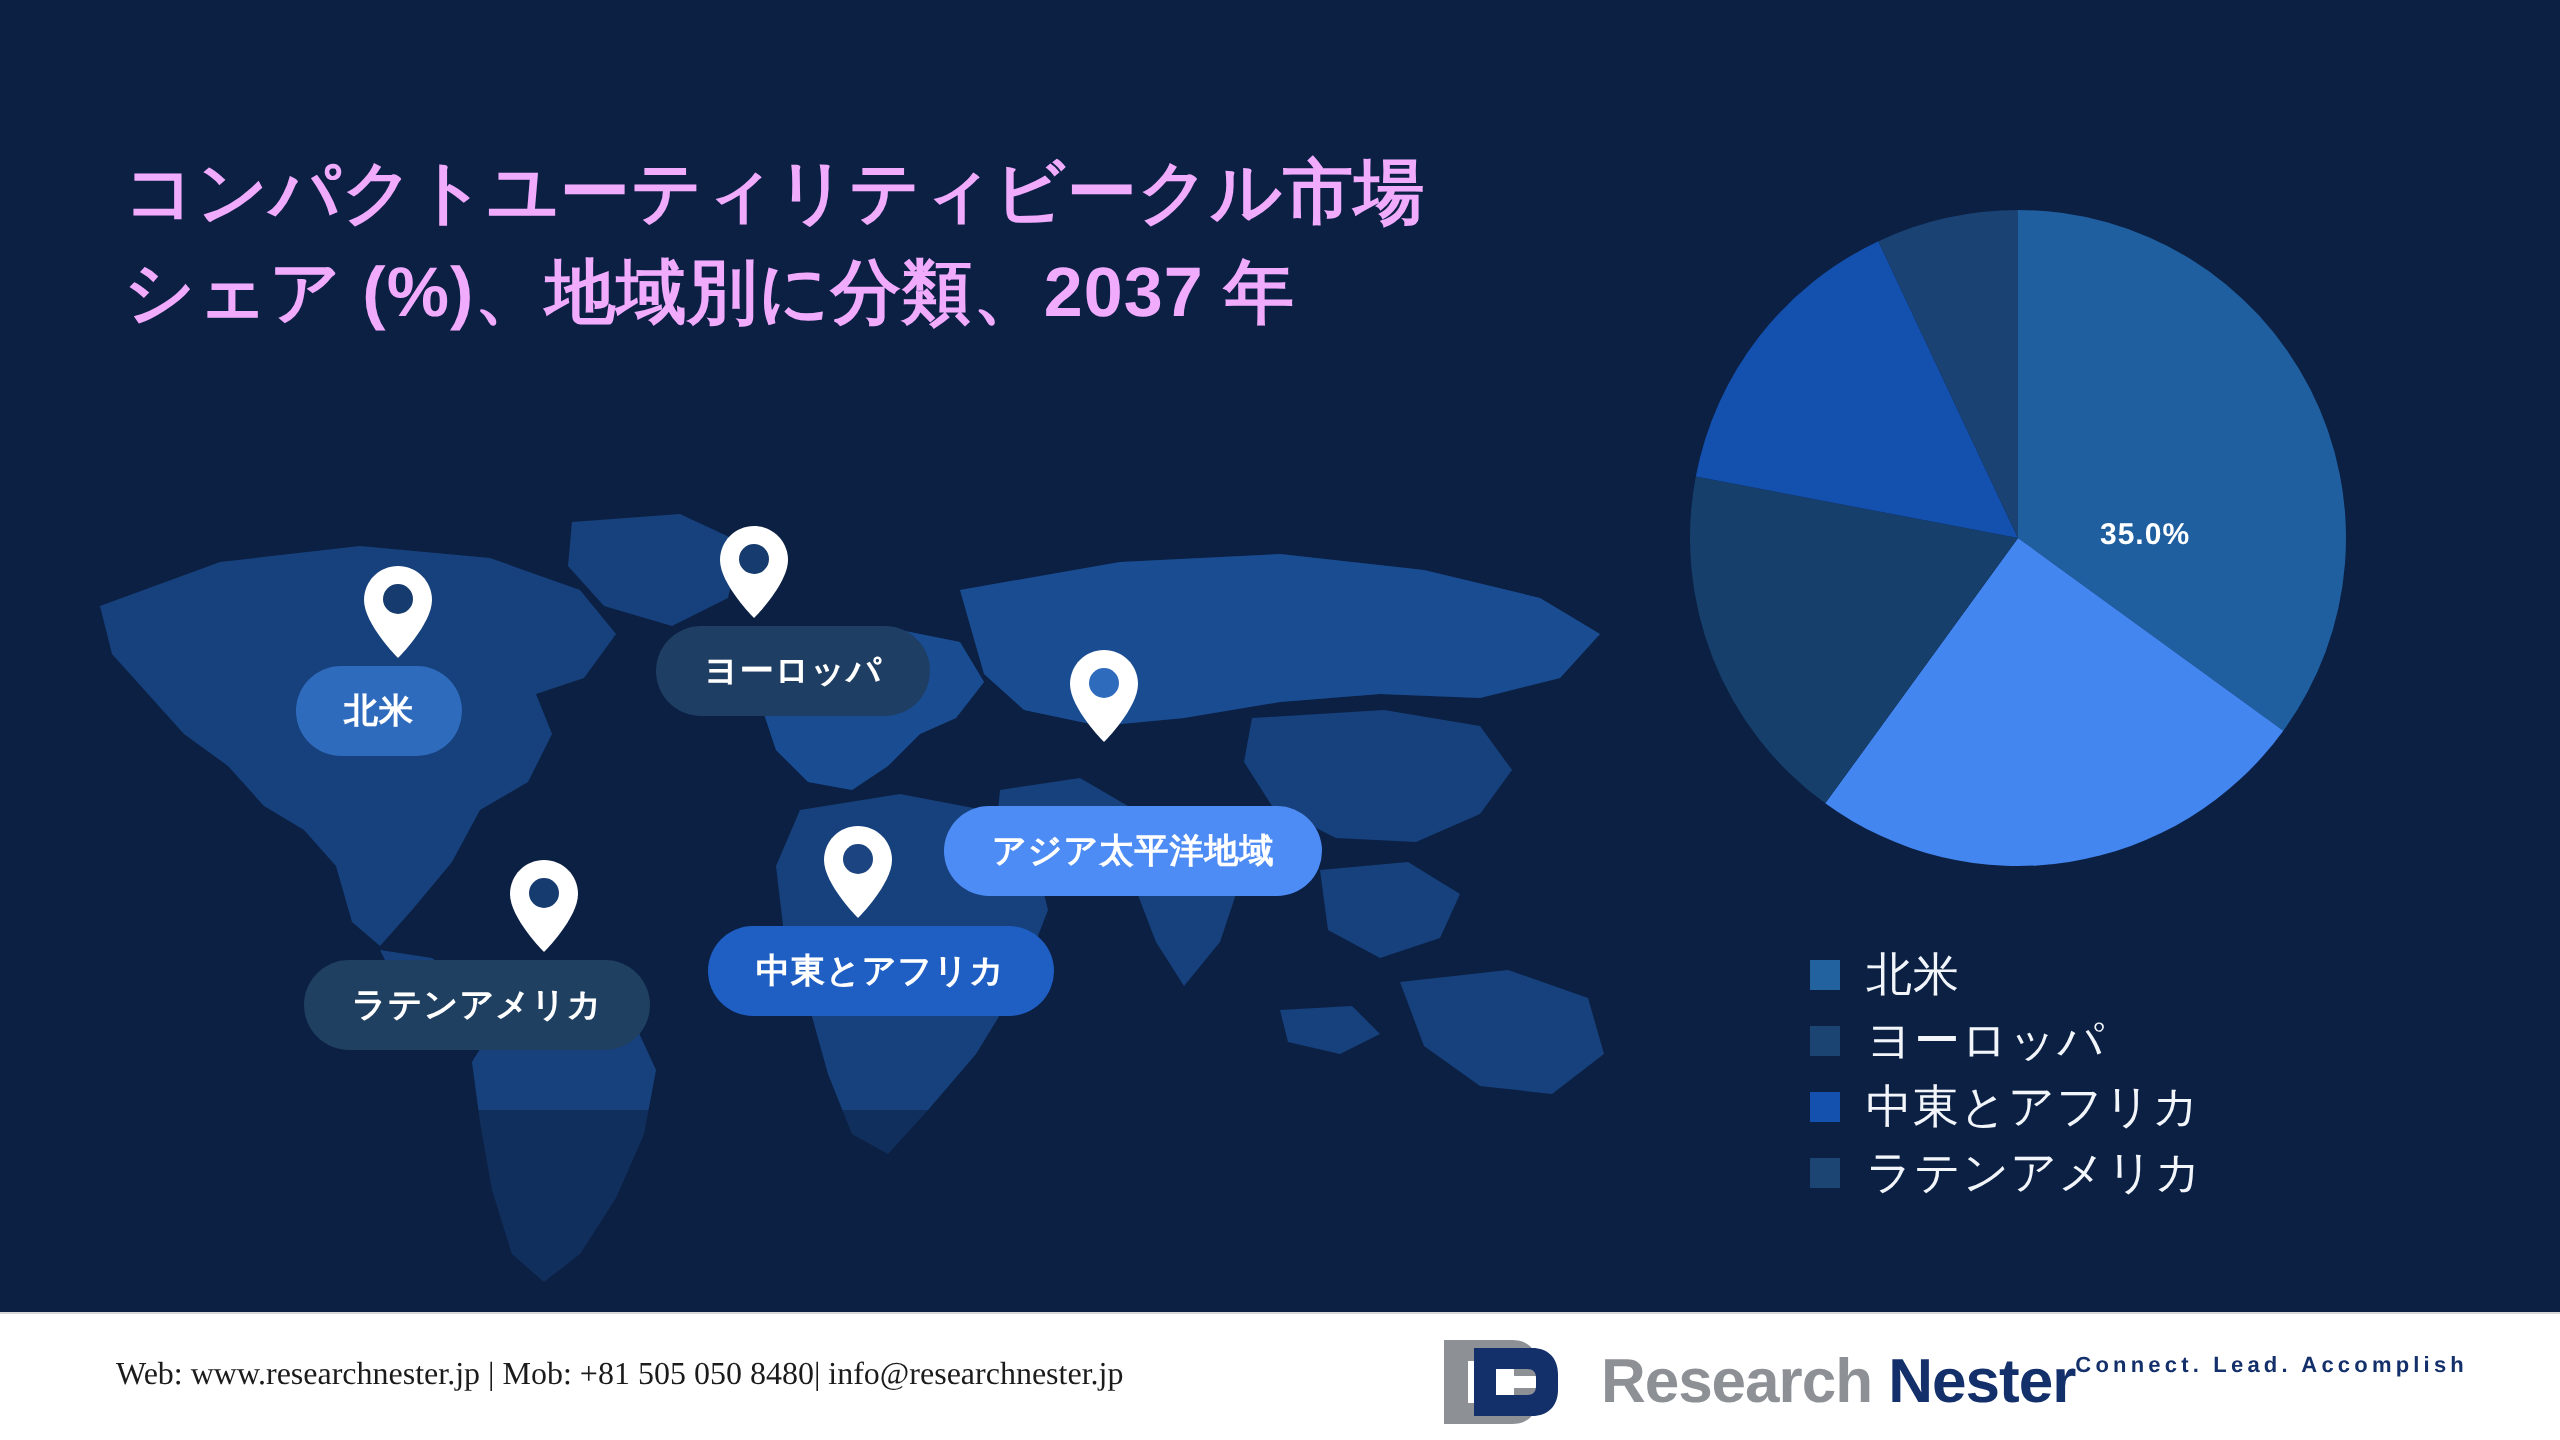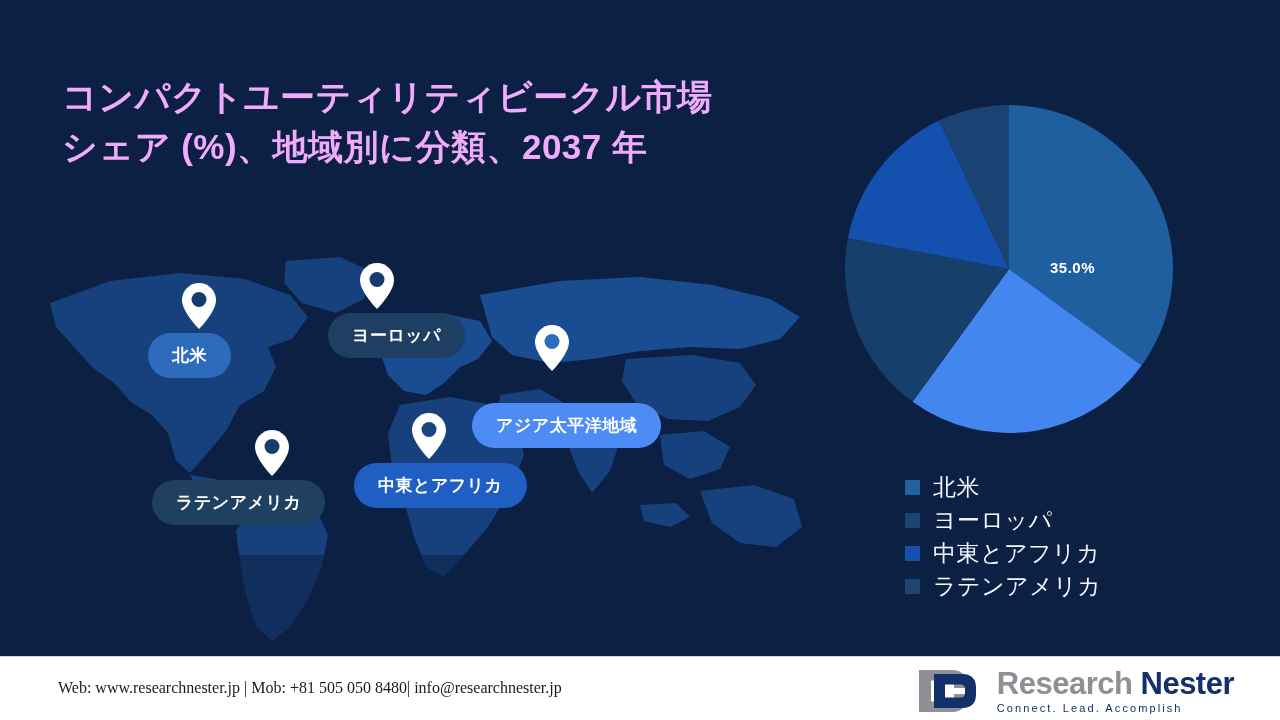--- a/index.html
+++ b/index.html
@@ -128,33 +128,33 @@
     white-space: nowrap;
   }
   .logo {
     position: absolute;
     right: 46px; top: 9px;
     display: flex;
     align-items: center;
     gap: 10px;
   }
   .logo-mark { width: 74px; height: 50px; }
-  .logo-texts { display: flex; flex-direction: column; }
+  .logo-texts { display: flex; flex-direction: row; }
   .logo-main {
     font-size: 31px;
     font-weight: bold;
     letter-spacing: -0.5px;
     line-height: 1.05;
   }
   .logo-research { color: #8d9196; }
   .logo-nester { color: #14306b; }
   .logo-tag {
     color: #14306b;
     font-size: 11px;
-    font-weight: normal;
+    font-weight: bold;
     letter-spacing: 2.1px;
     margin-top: 2px;
     text-align: left;
   }
 </style>
 </head>
 <body>
 
 <div id="root">
 

